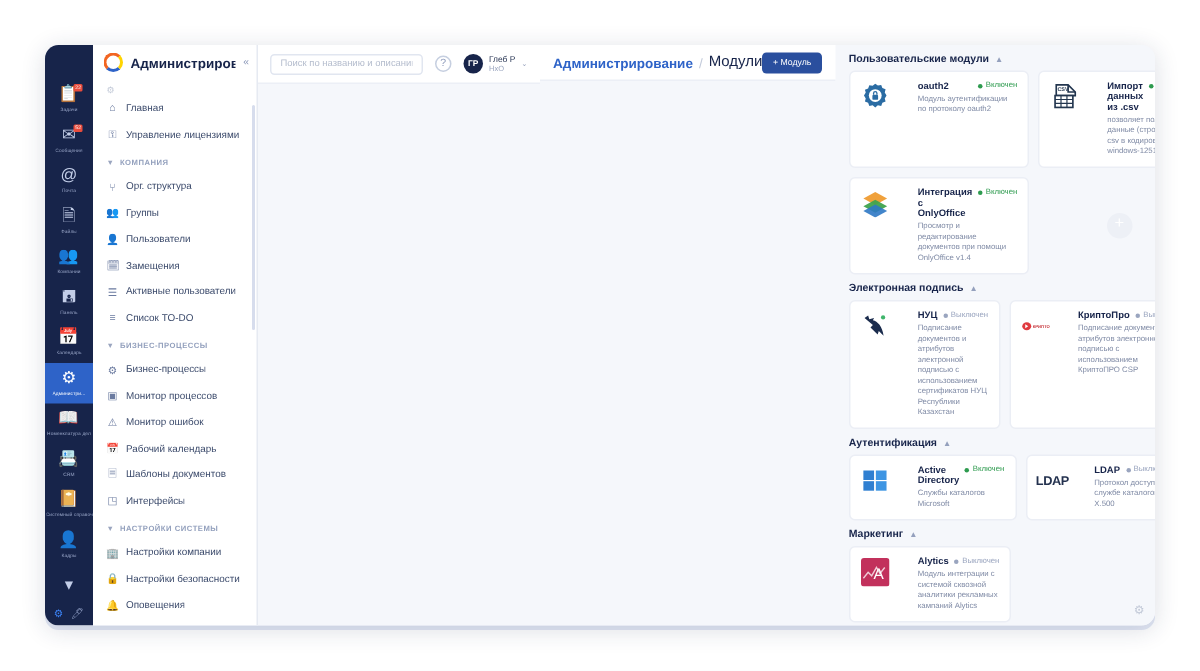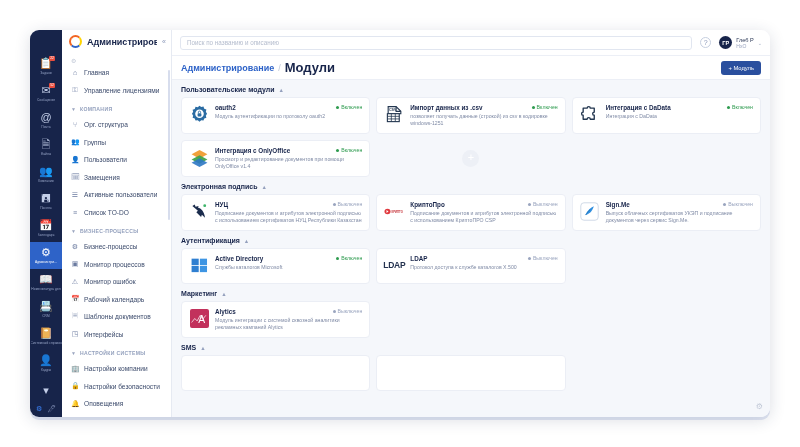--- a/index.html
+++ b/index.html
@@ -110,21 +110,21 @@
   .nav-group-label {
     font-size: 5.1px; letter-spacing: .35px; text-transform: uppercase;
     color: #93a0bd; font-weight: bold; white-space: nowrap;
   }
   #sidebar-scrollbar {
     position: absolute; right: 1px; top: 6px; width: 2px; height: 150px;
     background: #d7dded; border-radius: 2px;
   }
 
   
-  #main { flex: 1; display: flex; flex-direction: column; min-width: 0; background: #f5f7fb; }
+  #main { flex: 1; display: flex; min-width: 0; background: #f5f7fb; }
 
   #topbar {
     height: 26px; background: #ffffff; border-bottom: 1px solid #eceff6;
     display: flex; align-items: center; padding: 0 8px; gap: 8px;
   }
   #search-box {
     flex: 1; height: 14px; border: 1px solid #e1e6f0; border-radius: 3px;
     background: #fff; display: flex; align-items: center; padding: 0 6px;
   }
   #search-input {
@@ -147,40 +147,40 @@
   #user-name { font-size: 5.6px; color: #2a3755; white-space: nowrap; }
   #user-role { font-size: 5px; color: #9aa5bf; }
   #user-caret { font-size: 5px; color: #9aa5bf; }
 
   #crumbbar {
     height: 24px; background: #ffffff; border-bottom: 1px solid #eceff6;
     display: flex; align-items: center; padding: 0 9px;
   }
   #crumb-parent { font-size: 9px; color: #2e63c8; font-weight: bold; cursor: pointer; }
   #crumb-sep { font-size: 9px; color: #c2cada; margin: 0 4px; }
-  #crumb-current { font-size: 13px; color: #17244a; font-weight: bold; }
+  #crumb-current { font-size: 10px; color: #17244a; font-weight: normal; }
   #add-module-btn {
     margin-left: auto; background: #2a4f9e; color: #fff;
     font-size: 5.8px; border: none; border-radius: 3px;
     padding: 4px 7px; cursor: pointer; font-family: "Liberation Sans", sans-serif;
   }
 
   #content {
     flex: 1; overflow: hidden; padding: 6px 9px 0 9px; position: relative;
   }
   .section { margin-bottom: 6px; }
   .section-head {
     display: flex; align-items: center; gap: 4px; margin-bottom: 4px; cursor: pointer;
   }
   .section-title { font-size: 7px; font-weight: bold; color: #17244a; }
   .section-caret { font-size: 5.5px; color: #94a0bd; }
   .card-grid { display: grid; grid-template-columns: repeat(3, 1fr); gap: 6px; }
   .card {
     background: #ffffff; border: 1px solid #ebeef5; border-radius: 4px;
-    padding: 6px 7px; display: flex; gap: 6px; min-height: 36px;
+    padding: 6px 7px; display: flex; gap: 18px; min-height: 36px;
   }
   .card-icon {
     width: 20px; height: 20px; flex: 0 0 20px;
     display: flex; align-items: center; justify-content: center;
   }
   .card-body { flex: 1; min-width: 0; }
   .card-top { display: flex; align-items: flex-start; gap: 4px; }
   .card-title { font-size: 6.3px; font-weight: bold; color: #17244a; flex: 1; }
   .card-status { font-size: 5.2px; white-space: nowrap; display: flex; align-items: center; gap: 2px; }
   .card-status .dot { width: 3px; height: 3px; border-radius: 50%; display: inline-block; }

